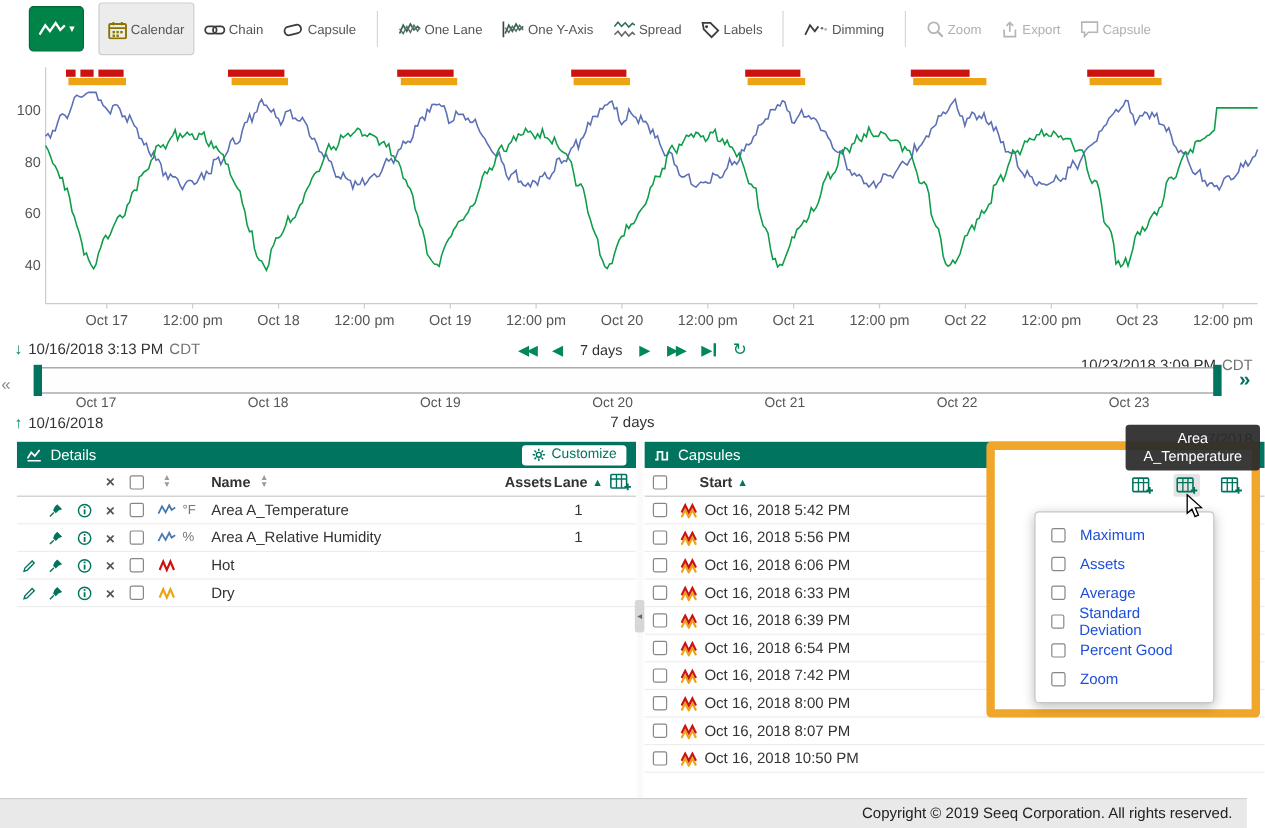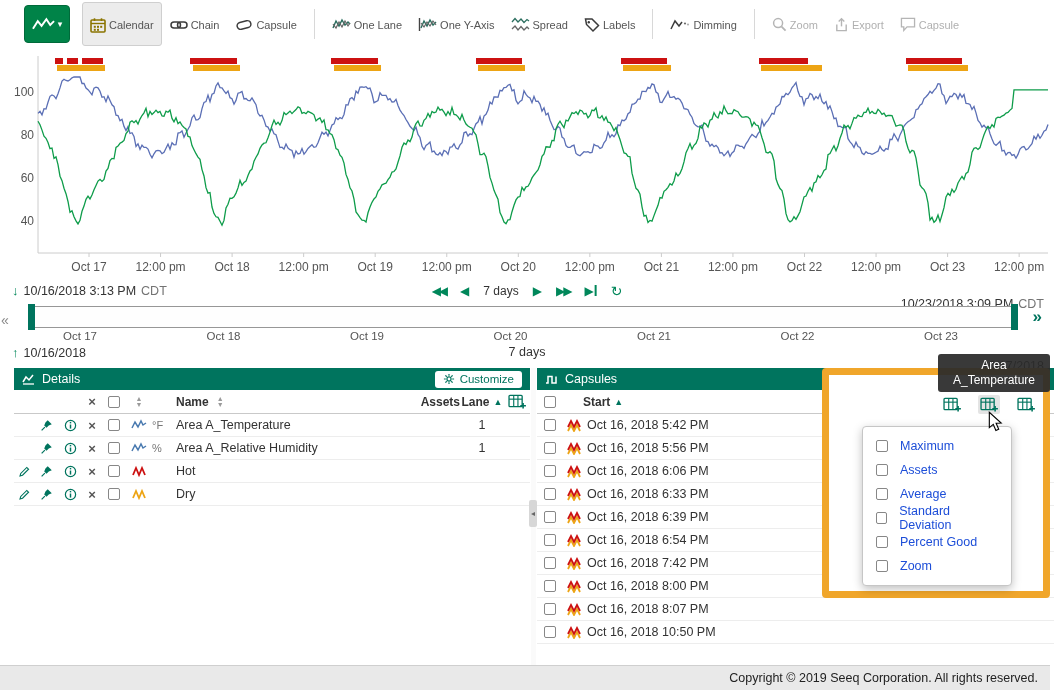--- a/index.html
+++ b/index.html
@@ -88,21 +88,21 @@
 .spotlight{position:absolute;left:822px;top:368px;width:228px;height:230px;background:#fff;border:7px solid #f0a62b;border-radius:4px;z-index:5}
 .col-icons{position:absolute;left:112px;top:20px;display:flex;gap:15px}
 .col-icons .th-icon{padding:2px;border-radius:2px}
 .col-icons .hovered{background:#e4e4e4}
 .stats-menu{position:absolute;left:862px;top:426px;width:150px;background:#fff;border:1px solid #c6c6c6;border-radius:4px;box-shadow:0 3px 10px rgba(0,0,0,.25);padding:7px 0;z-index:6}
 .stats-item{display:flex;align-items:center;gap:12px;height:24px;padding:0 13px;font-size:12.5px;color:#1d4ed8;cursor:pointer}
 .tooltip{position:absolute;left:938px;top:354px;width:112px;background:rgba(42,42,42,.93);color:#fff;border-radius:3px;padding:4px 5px;text-align:center;font-size:12px;line-height:15px;z-index:7}
 .cursor{position:absolute;left:988px;top:411px;z-index:8;pointer-events:none}
 
 
-.footer{position:absolute;left:0;right:4px;bottom:0;height:25px;background:#e9e9e9;border-top:1px solid #cfcfcf;display:flex;align-items:center;justify-content:flex-end;padding-right:12px;font-size:12.5px;color:#222}
+.footer{position:absolute;left:0;right:15px;bottom:0;height:25px;background:#e9e9e9;border-top:1px solid #cfcfcf;display:flex;align-items:center;justify-content:flex-end;padding-right:12px;font-size:12.5px;color:#222}
 </style>
 </head>
 <body>
 
 <div id="app" data-name="seeq-workbench">
 
   <div class="toolbar" data-name="toolbar">
     <div class="main-btn" data-name="view-selector-button">
       <span class="tb-icon" data-name="trend-view-icon">
           <svg width="23" height="16" viewBox="0 0 24 16">

